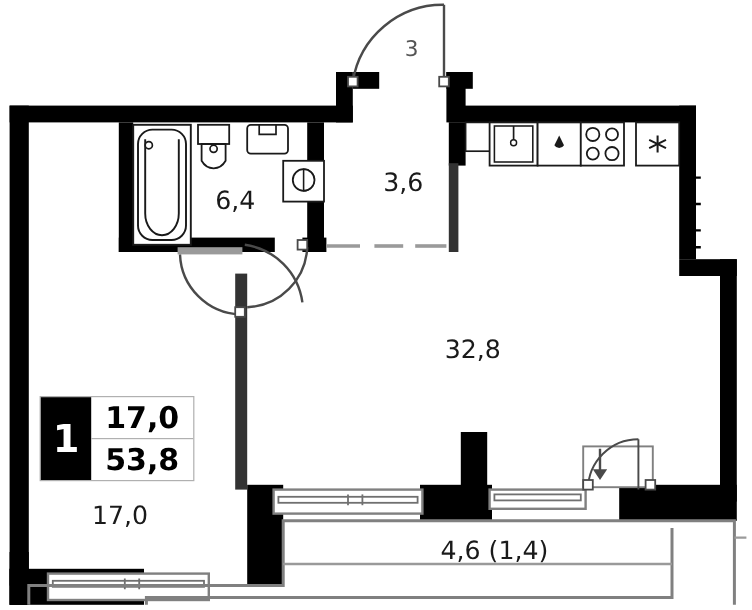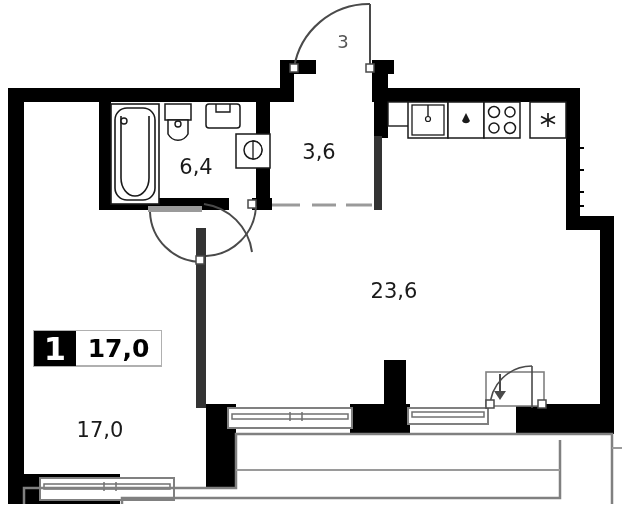--- a/index.html
+++ b/index.html
@@ -269,29 +269,31 @@
     <g stroke="#000000" stroke-width="2">
       <line x1="580" y1="148" x2="584" y2="148"></line>
       <line x1="580" y1="170" x2="584" y2="170"></line>
       <line x1="580" y1="192" x2="584" y2="192"></line>
       <line x1="580" y1="206" x2="584" y2="206"></line>
     </g>
   </svg>
 
   <div class="area-label" style="left:196px; top:167px;">6,4</div>
 
-  <div class="area-label" style="left:319px; top:152px;">3,6</div>
-
-  <div class="area-label" style="left:394px; top:291px;">23,6</div>
+  <div class="area-label" style="left:336px; top:152px;">3,6</div>
+
+  <div class="area-label" style="left:394px; top:291px;">32,8</div>
 
   <div class="area-label" style="left:100px; top:430px;">17,0</div>
 
+  <div class="area-label" style="left:412px; top:459px;">4,6 (1,4)</div>
 
   <div class="door-num" style="left:343px; top:41px;">3</div>
 
   <div id="badge">
     <div class="rooms">1</div>
     <div class="areas">
       <div class="cell top">17,0</div>
+      <div class="cell">53,8</div>
     </div>
   </div>
 
 </div>
 
 </body></html>

